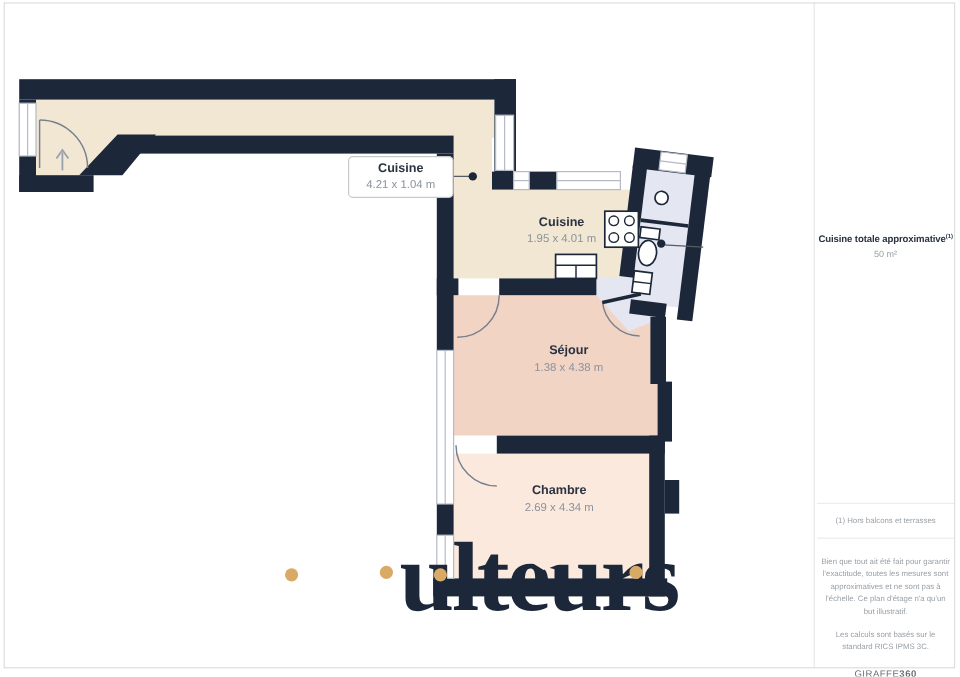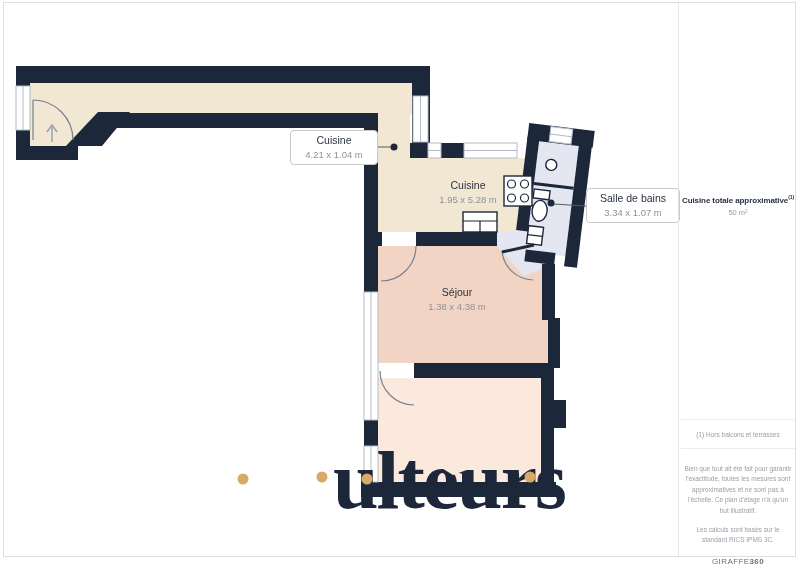--- a/index.html
+++ b/index.html
@@ -4,21 +4,21 @@
 <style>
   html,body{margin:0;padding:0;background:#fff;}
   .page{
     position:relative;width:800px;height:564px;background:#fff;overflow:hidden;
     font-family:"Liberation Sans","DejaVu Sans",sans-serif;
   }
   .frame{position:absolute;left:3px;top:2px;right:4px;bottom:7px;border:1px solid #dedede;pointer-events:none;}
   .plan-svg{position:absolute;left:0;top:0;}
   
   .room-label{position:absolute;text-align:center;line-height:1.3;}
-  .room-label .rname{font-size:10.5px;font-weight:normal;color:#2a3342;}
+  .room-label .rname{font-size:10.5px;font-weight:bold;color:#2a3342;}
   .room-label .rdims{font-size:9.5px;color:#8d939c;margin-top:1px;text-align:center;}
   .boxed{background:#fff;border:1px solid #c9c9c9;border-radius:4px;padding:3px 7px;}
   
   .sidebar{position:absolute;left:679px;top:2px;width:118px;height:555px;}
   .sidebar:before{content:"";position:absolute;left:-1px;top:0;bottom:0;width:1px;background:#e6e6e6;}
   .surface-block{position:absolute;top:192px;left:0;right:0;text-align:center;}
   .surface-title{font-size:8px;font-weight:bold;color:#2a3342;white-space:nowrap;letter-spacing:-0.1px;}
   .surface-title sup{font-size:5px;}
   .surface-value{font-size:7.5px;color:#9aa0a6;margin-top:3px;}
   .footnote-block{
@@ -161,33 +161,33 @@
     </g>
   </svg>
 
   <div class="room-label boxed" style="left:290px;top:130px;width:72px;">
     <div class="rname">Cuisine</div>
     <div class="rdims">4.21 x 1.04 m</div>
   </div>
 
   <div class="room-label" style="left:403px;top:179px;width:130px;">
     <div class="rname">Cuisine</div>
-    <div class="rdims">1.95 x 5.28 m</div>
-  </div>
-
-  <div class="room-label boxed" style="left:586px;top:188px;width:78px;">
-    <div class="rname">Salle de bains</div>
-    <div class="rdims">3.34 x 1.07 m</div>
-  </div>
-
-  <div class="room-label" style="left:392px;top:286px;width:130px;">
+    <div class="rdims">1.95 x 4.01 m</div>
+  </div>
+
+
+  <div class="room-label" style="left:409px;top:286px;width:130px;">
     <div class="rname">Séjour</div>
     <div class="rdims">1.38 x 4.38 m</div>
   </div>
 
+  <div class="room-label" style="left:401px;top:403px;width:130px;">
+    <div class="rname">Chambre</div>
+    <div class="rdims">2.69 x 4.34 m</div>
+  </div>
 
   <aside class="sidebar">
     <div class="surface-block">
       <div class="surface-title"><span>Cuisine totale approximative</span><sup>(1)</sup></div>
       <div class="surface-value">50 m²</div>
     </div>
 
     <div class="footnote-block">(1) Hors balcons et terrasses</div>
 
     <div class="legal-block">

